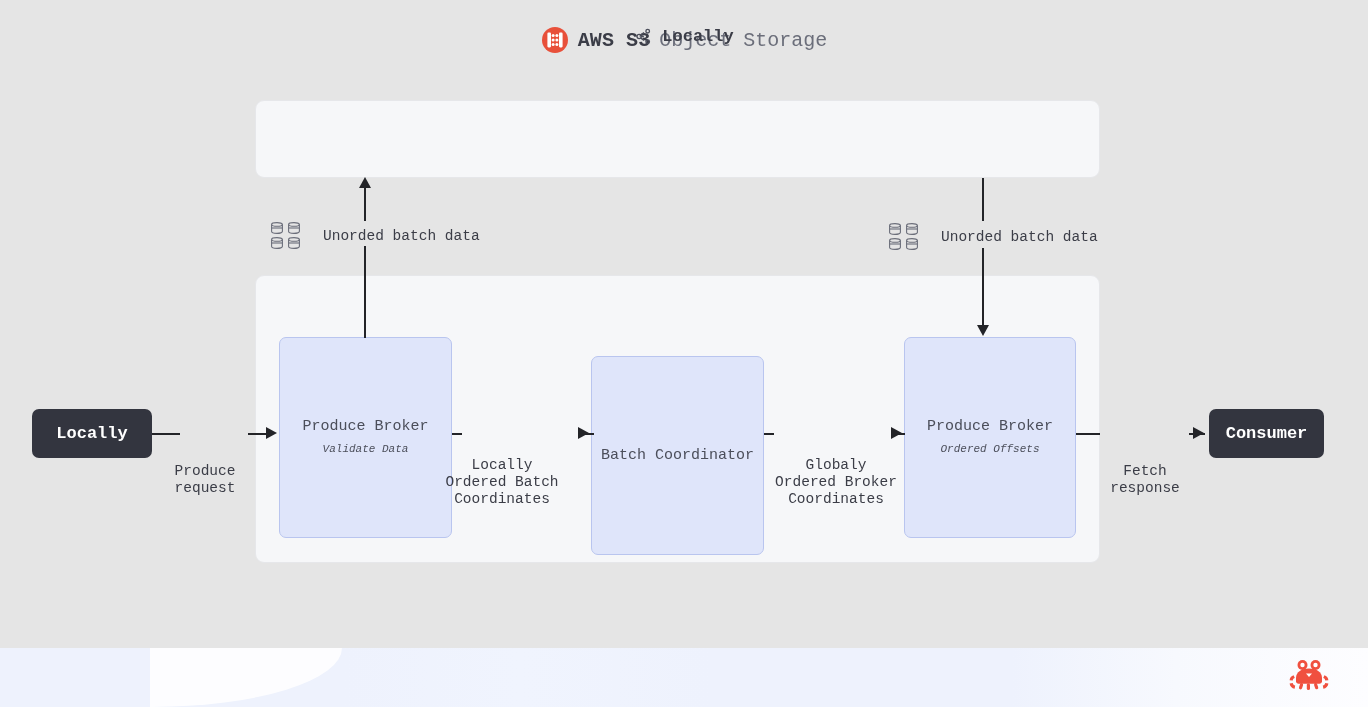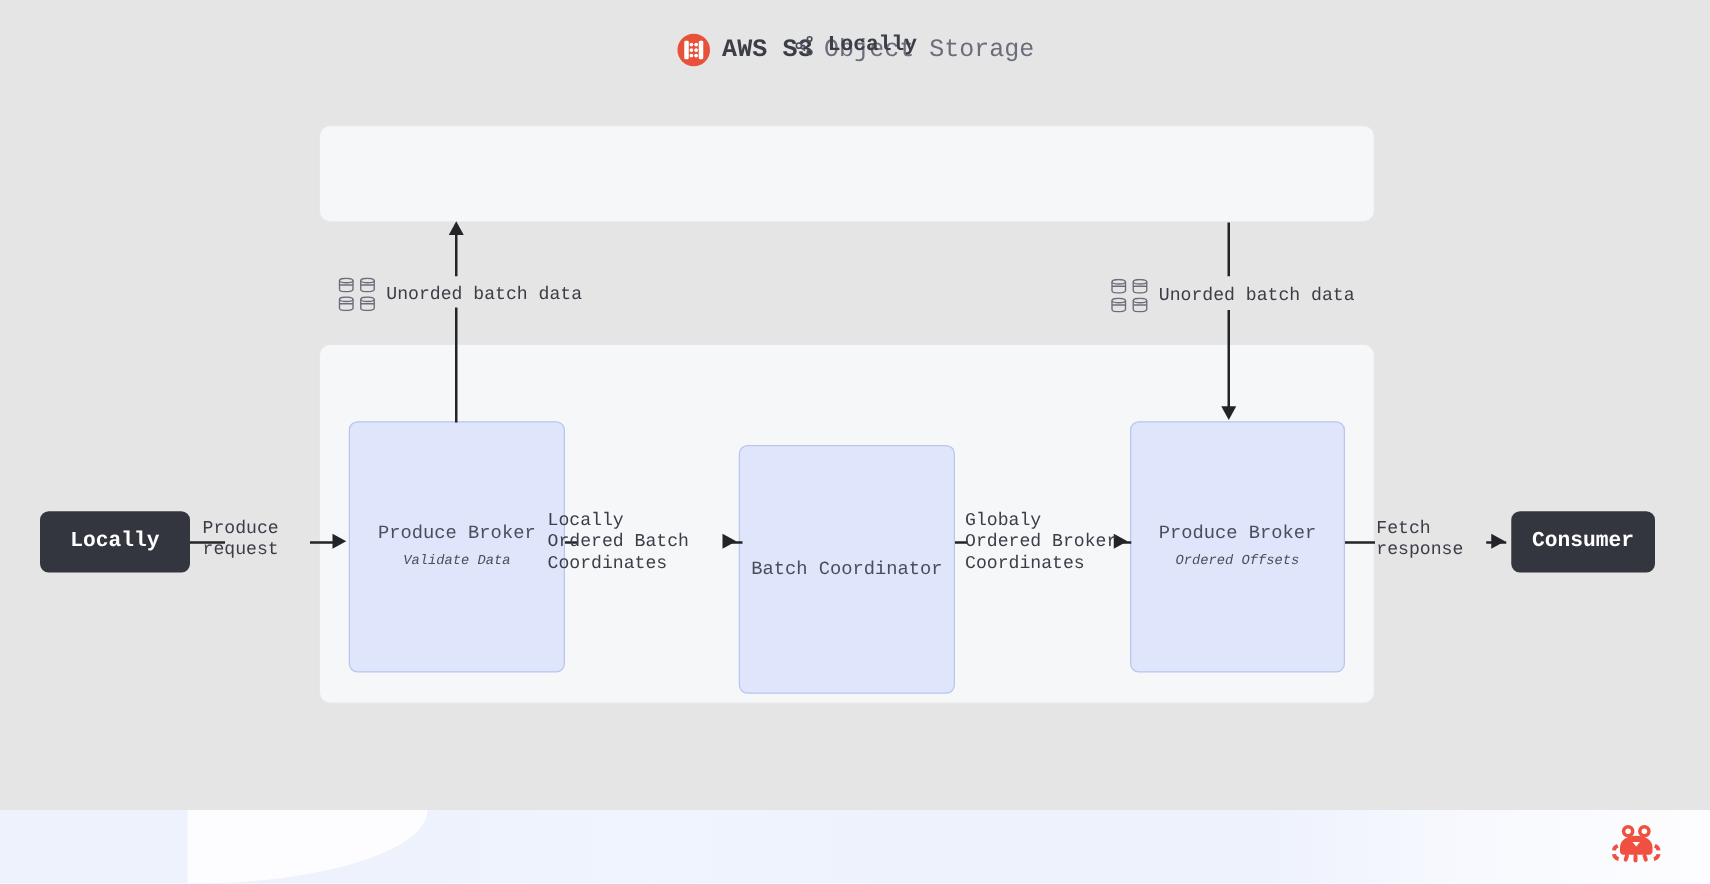--- a/index.html
+++ b/index.html
@@ -85,32 +85,33 @@
   .arrow-r { border-top: 6px solid transparent; border-bottom: 6px solid transparent; border-left: 11px solid #232428; }
   .arrow-u { border-left: 6px solid transparent; border-right: 6px solid transparent; border-bottom: 11px solid #232428; }
   .arrow-d { border-left: 6px solid transparent; border-right: 6px solid transparent; border-top: 11px solid #232428; }
 
   
   .edge-label {
     position: absolute;
     color: #3b3d47;
     font-size: 14.5px;
     line-height: 17px;
-    text-align: left;
+    text-align: center;
     white-space: pre-line;
+    margin-top: 48px;
   }
   #label-produce-request  { left: 162px; top: 415px; width: 86px; }
   #label-locally-ordered  { left: 438px; top: 409px; width: 128px; }
   #label-globaly-ordered  { left: 772px; top: 409px; width: 128px; }
   #label-fetch-response   { left: 1101px; top: 415px; width: 88px; }
 
   
   .storage-label {
     position: absolute;
-    display: flex; align-items: center; gap: 8px;
+    display: flex; align-items: center; gap: 22px;
     color: #3b3d47; font-size: 14.5px;
   }
   #label-unorded-left  { left: 270px; top: 222px; }
   #label-unorded-right { left: 888px; top: 223px; }
 
   .db-grid { display: grid; grid-template-columns: 14px 14px; grid-template-rows: 12px 12px; gap: 3px 3px; }
 
   svg { display: block; }
 </style>
 </head>

